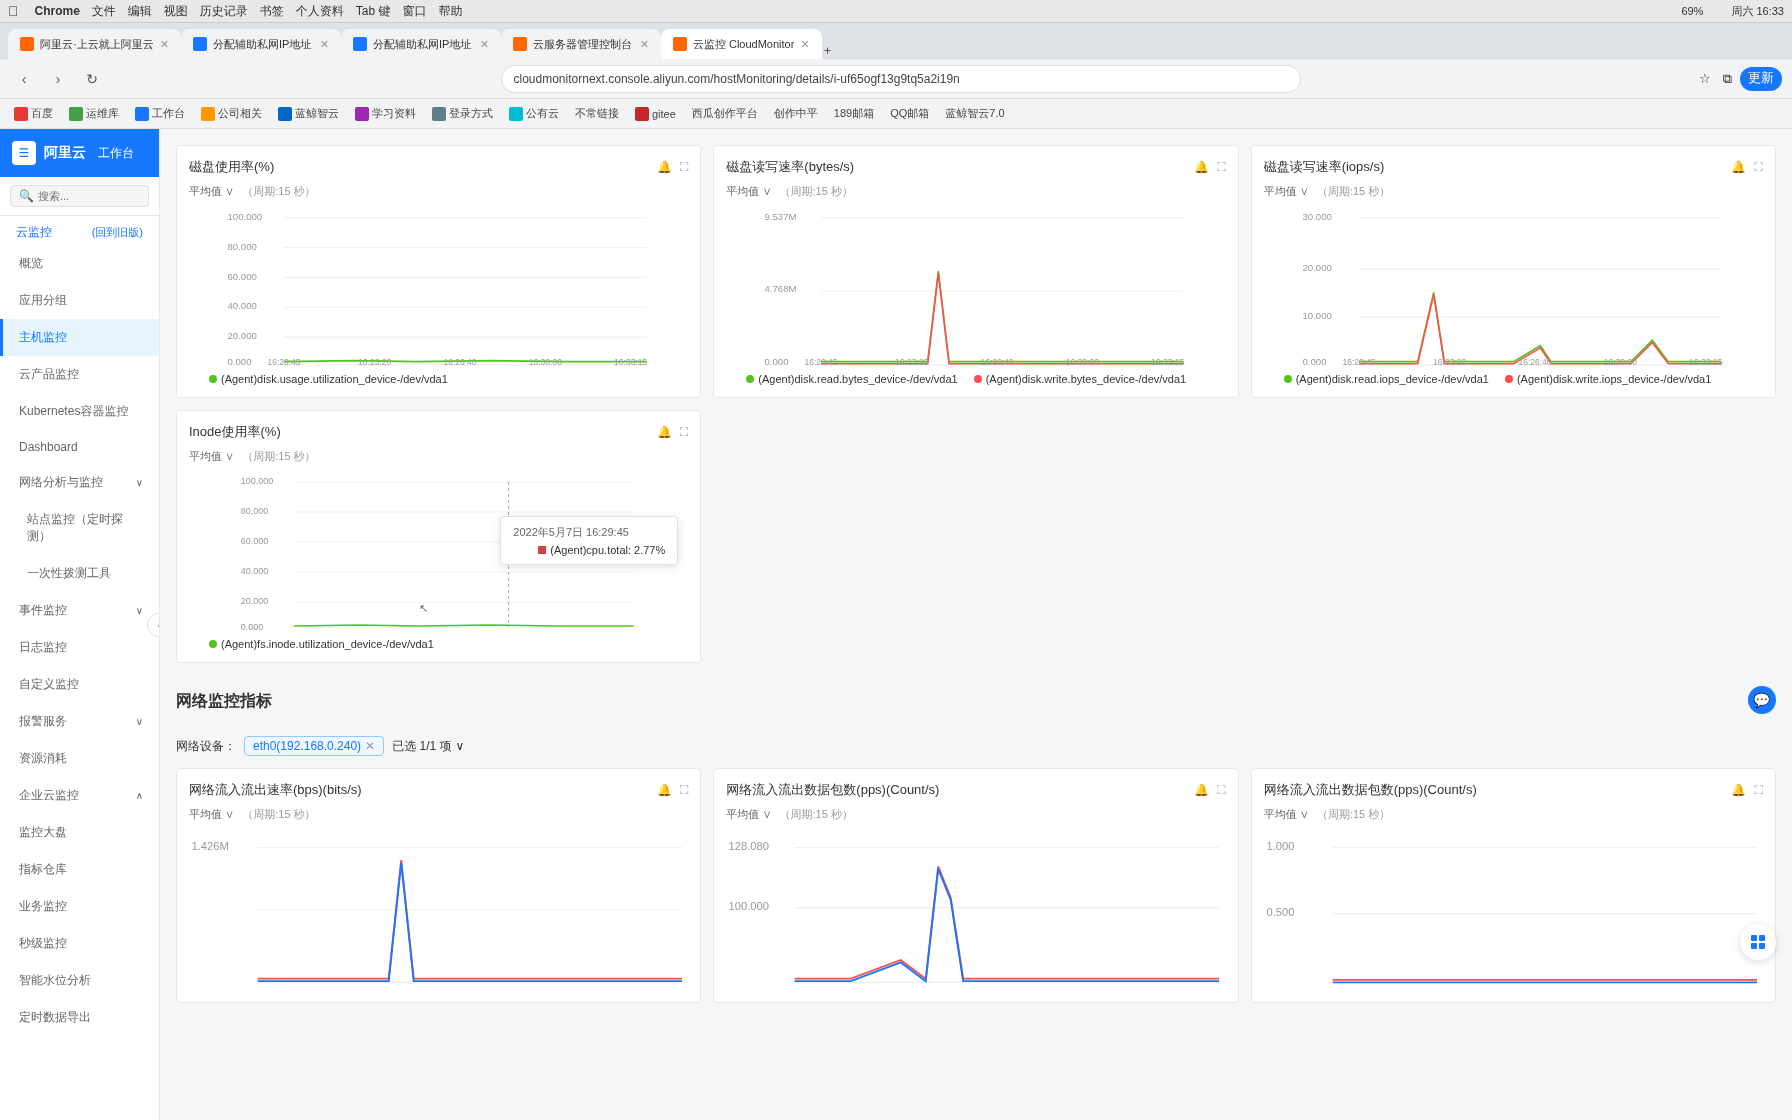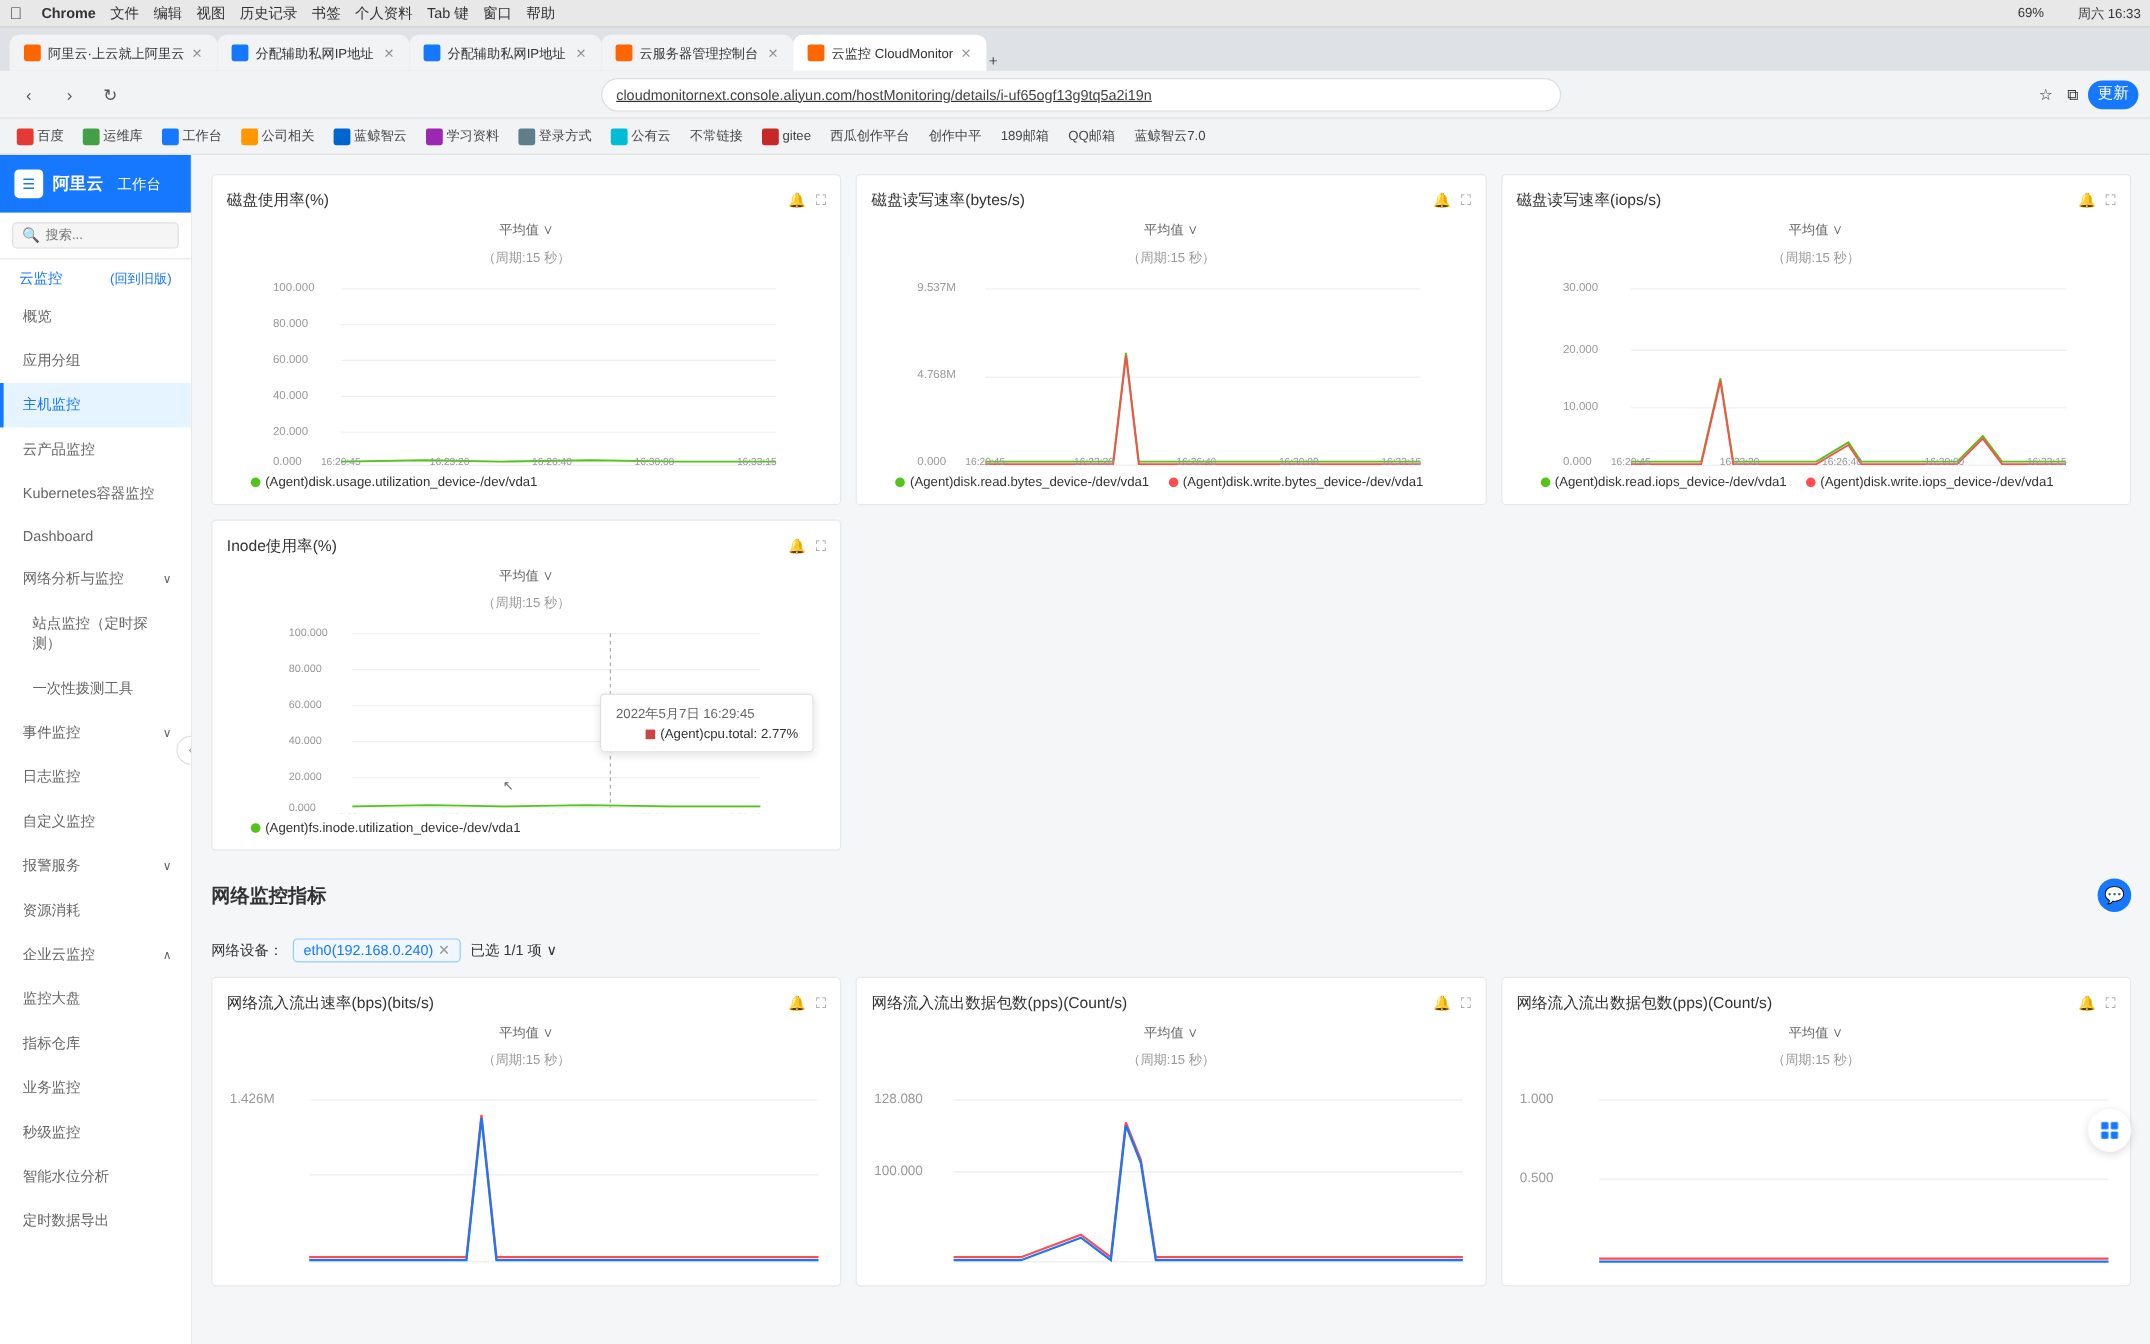--- a/index.html
+++ b/index.html
@@ -41,21 +41,21 @@
     .main-content { flex: 1; overflow-y: auto; background: #f5f6f8; }
     
     .content-area { padding: 16px; }
     
     
     .charts-row { display: flex; gap: 12px; margin-bottom: 12px; }
     .chart-card { background: #fff; border: 1px solid #e8e8e8; border-radius: 4px; flex: 1; padding: 12px; }
     .chart-header { display: flex; align-items: center; justify-content: space-between; margin-bottom: 8px; }
     .chart-title { font-size: 13px; font-weight: 500; color: #333; }
     .chart-actions { display: flex; gap: 8px; color: #999; }
-    .chart-subtitle { display: flex; align-items: center; gap: 8px; margin-bottom: 8px; font-size: 11px; color: #666; flex-direction: column; }
+    .chart-subtitle { display: flex; align-items: center; gap: 8px; margin-bottom: 8px; font-size: 11px; color: #666; }
     .chart-subtitle .period { color: #999; }
     .dropdown-btn { display: flex; align-items: center; gap: 3px; cursor: pointer; color: #666; font-size: 11px; }
     .chart-area { height: 160px; position: relative; overflow: hidden; }
     .chart-legend { display: flex; gap: 16px; margin-top: 6px; font-size: 11px; flex-wrap: wrap; padding-left: 20px; }
     .legend-item { display: flex; align-items: center; gap: 4px; }
     .legend-dot { width: 8px; height: 8px; border-radius: 50%; display: inline-block; }
     
     
     svg.chart-svg { width: 100%; height: 100%; }
     
@@ -133,21 +133,21 @@
       <span class="tab-title">云监控 CloudMonitor</span>
       <span class="close-tab">✕</span>
     </div>
     <div class="new-tab">＋</div>
   </div>
 
   <div class="address-bar">
     <div class="nav-btn">‹</div>
     <div class="nav-btn">›</div>
     <div class="nav-btn">↻</div>
-    <div style="flex:1;display:flex;justify-content:flex-start;text-decoration:underline;">
+    <div style="flex:1;display:flex;justify-content:flex-start;">
       <div class="url-box">
         <span>cloudmonitornext.console.aliyun.com/hostMonitoring/details/i-uf65ogf13g9tq5a2i19n</span>
       </div>
     </div>
     <div class="addr-icons">
       <span style="font-size:13px; cursor:pointer; padding:4px;">☆</span>
       <span style="font-size:13px; cursor:pointer; padding:4px;">⧉</span>
       <span style="font-size:13px; cursor:pointer; padding:4px; background:#1677ff; color:#fff; border-radius:12px; padding:2px 8px;">更新</span>
     </div>
   </div>
@@ -439,21 +439,21 @@
               <polyline points="55,154 120,153 180,154 250,153 320,154 395,154" fill="none" stroke="#52c41a" stroke-width="1.5"></polyline>
 
               <line x1="270" y1="10" x2="270" y2="155" stroke="#aaa" stroke-width="1" stroke-dasharray="3,3"></line>
               <text x="55" y="165" font-size="8" fill="#999" text-anchor="middle">16:20:45</text>
               <text x="140" y="165" font-size="8" fill="#999" text-anchor="middle">16:23:20</text>
               <text x="220" y="165" font-size="8" fill="#999" text-anchor="middle">16:26:40</text>
               <text x="300" y="165" font-size="8" fill="#999" text-anchor="middle">16:30:00</text>
               <text x="380" y="165" font-size="8" fill="#999" text-anchor="middle">16:33:15</text>
             </svg>
             
-            <div class="tooltip-box" style="right:10px; top:60px;">
+            <div class="tooltip-box" style="right:10px; top:44px;">
               <div class="tooltip-time">2022年5月7日 16:29:45</div>
               <div class="tooltip-value">
                 <span class="tooltip-dot"></span>
                 <span>(Agent)cpu.total: 2.77%</span>
               </div>
             </div>
             
             <div style="position:absolute; left:230px; top:130px; color:#666; font-size:11px; cursor:default;">↖</div>
           </div>
           <div class="chart-legend">

